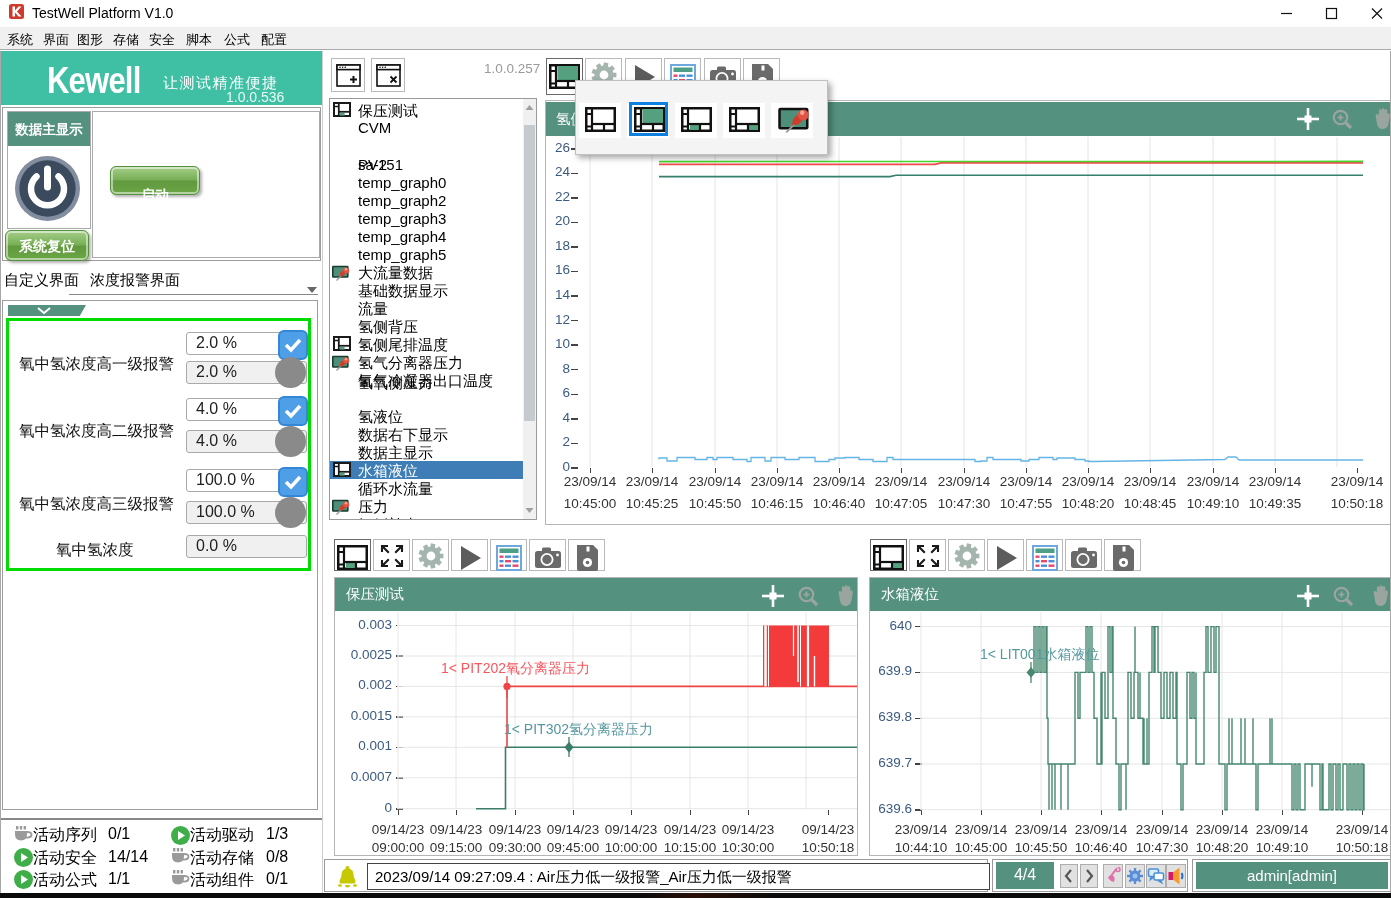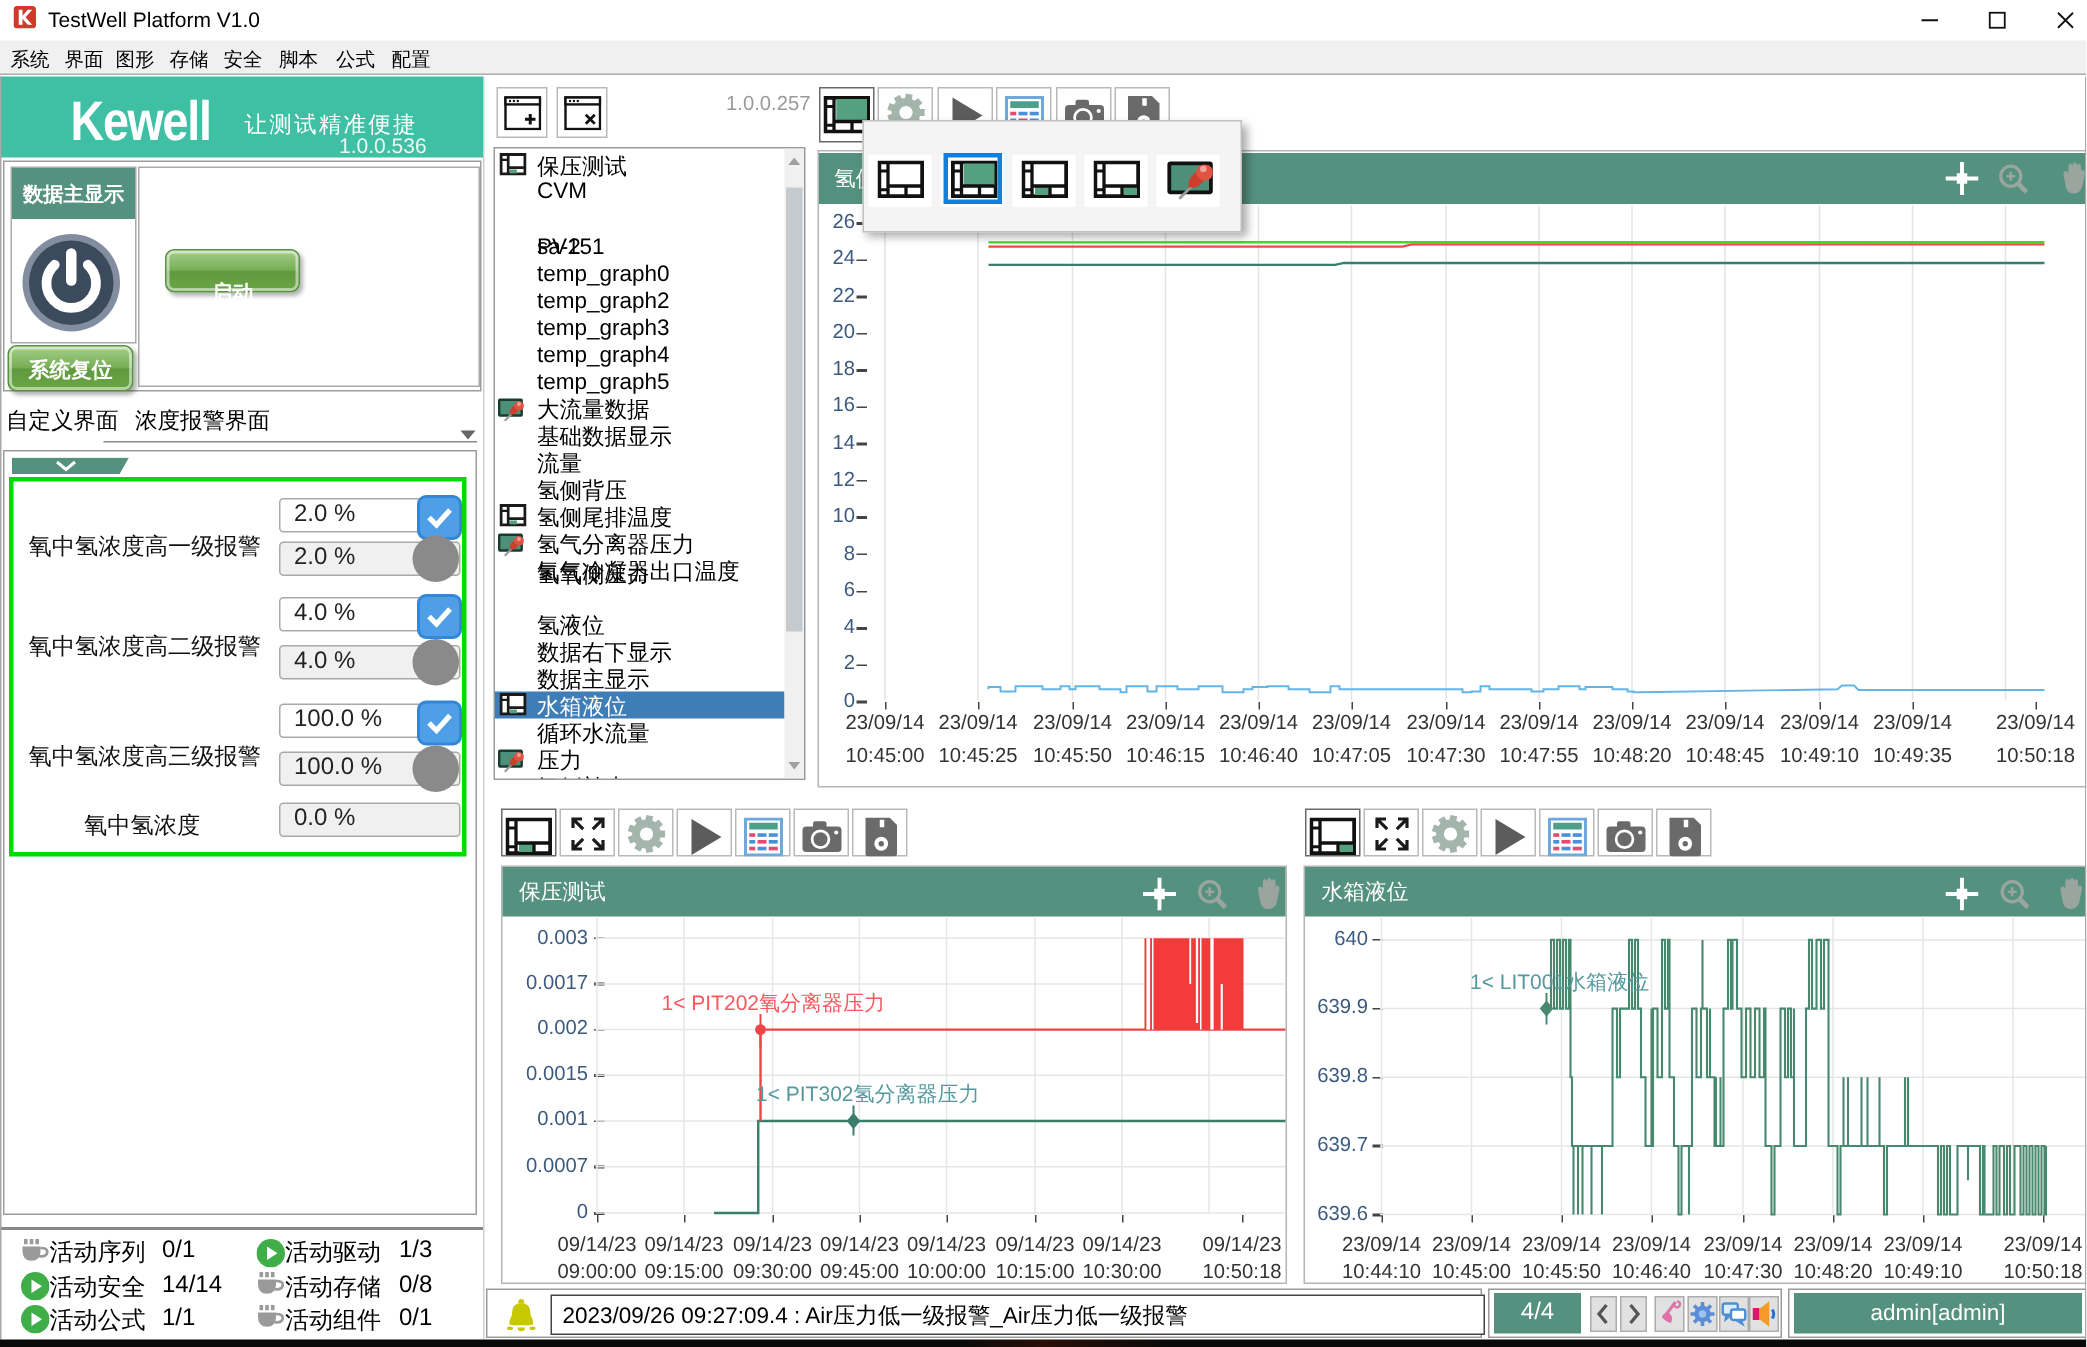--- a/index.html
+++ b/index.html
@@ -724,21 +724,21 @@
         <line x1="8.5" y1="5.5" x2="8.5" y2="11.5" stroke-width="1.8"></line>
       </g>
     </svg>
     <svg class="abs" style="left:835px;top:585px;" width="20" height="22" viewBox="0 0 20 22">
 <g fill="#9aa5a0">
         <path d="M4 10 Q3 6 5 6 Q6.5 6 6.8 8 L7 2.5 Q7 1 8.3 1 Q9.5 1 9.6 2.5 L10 1.5 Q10.3 0 11.5 0.3 Q12.7 0.6 12.6 2 L12.8 2.2 Q13 1 14.2 1.2 Q15.4 1.5 15.3 3 L15.3 6 Q16 5 17 5.5 Q18.3 6.2 17.8 8.5 L16.5 15 Q15.5 21 10.5 21 Q6.5 21 5.3 17 Z"></path>
       </g>
     </svg>
 <div class="ylab" style="left:334px;top:616.5px;width:58px;">0.003</div>
 <div class="abs" style="left:396px;top:624.8px;width:7px;height:1.5px;background:#444;"></div>
-<div class="ylab" style="left:334px;top:647.0px;width:58px;">0.0017</div>
+<div class="ylab" style="left:334px;top:647.0px;width:58px;">0.0025</div>
 <div class="abs" style="left:396px;top:655.3px;width:7px;height:1.5px;background:#444;"></div>
 <div class="ylab" style="left:334px;top:677.4px;width:58px;">0.002</div>
 <div class="abs" style="left:396px;top:685.7px;width:7px;height:1.5px;background:#444;"></div>
 <div class="ylab" style="left:334px;top:707.9px;width:58px;">0.0015</div>
 <div class="abs" style="left:396px;top:716.2px;width:7px;height:1.5px;background:#444;"></div>
 <div class="ylab" style="left:334px;top:738.3px;width:58px;">0.001</div>
 <div class="abs" style="left:396px;top:746.6px;width:7px;height:1.5px;background:#444;"></div>
 <div class="ylab" style="left:334px;top:768.8px;width:58px;">0.0007</div>
 <div class="abs" style="left:396px;top:777.1px;width:7px;height:1.5px;background:#444;"></div>
 <div class="ylab" style="left:334px;top:799.7px;width:58px;">0</div>
@@ -886,21 +886,21 @@
 <svg class="abs" style="left:336px;top:865px;" width="23" height="25" viewBox="0 0 23 25">
 <g fill="#c6c800">
         <path d="M11.5 1 Q13.5 1 13.5 3 L13.5 4 L9.5 4 L9.5 3 Q9.5 1 11.5 1 Z"></path>
 <path d="M3.5 17 Q3.5 15 4.5 13.5 Q5.5 12 5.5 9.5 Q5.5 3.8 11.5 3.8 Q17.5 3.8 17.5 9.5 Q17.5 12 18.5 13.5 Q19.5 15 19.5 17 Q19.5 18.5 17 18.5 L6 18.5 Q3.5 18.5 3.5 17 Z"></path>
 <path d="M9 20 Q9 22.5 11.5 22.5 Q14 22.5 14 20 Z"></path>
 <ellipse cx="4" cy="20.5" rx="2" ry="1.2"></ellipse>
         <ellipse cx="19" cy="20.5" rx="2" ry="1.2"></ellipse>
       </g>
     </svg>
 <div class="abs" style="left:367px;top:863px;width:623px;height:27px;border:1px solid #444;background:#fff;"></div>
-<div class="abs" style="left:375px;top:868px;font-size:15px;color:#000;">2023/09/26 09:27:09.4 : Air压力低一级报警_Air压力低一级报警</div>
+<div class="abs" style="left:375px;top:868px;font-size:15px;color:#000;">2023/09/14 09:27:09.4 : Air压力低一级报警_Air压力低一级报警</div>
 <div class="abs" style="left:992px;top:859px;width:196px;height:33px;border:1px solid #9a9a9a;background:#fff;"></div>
 <div class="abs teal" style="left:996px;top:862px;width:58px;height:27px;color:#fff;font-size:16px;text-align:center;padding-top:4px;">4/4</div>
 <div class="navbtn" style="left:1060px;top:864px;"><svg width="16" height="22" viewBox="0 0 16 22">
         <path d="M10 5 L5 11 L10 17" stroke="#555" stroke-width="2.2" fill="none"></path>
       </svg></div>
 <div class="navbtn" style="left:1080px;top:864px;"><svg width="16" height="22" viewBox="0 0 16 22">
         <path d="M6 5 L11 11 L6 17" stroke="#555" stroke-width="2.2" fill="none"></path>
       </svg></div>
 <div class="navbtn" style="left:1103px;top:864px;width:20px;"><svg width="18" height="22" viewBox="0 0 18 22">
 <line x1="13" y1="3" x2="7" y2="11" stroke="#e070a8" stroke-width="2"></line>

